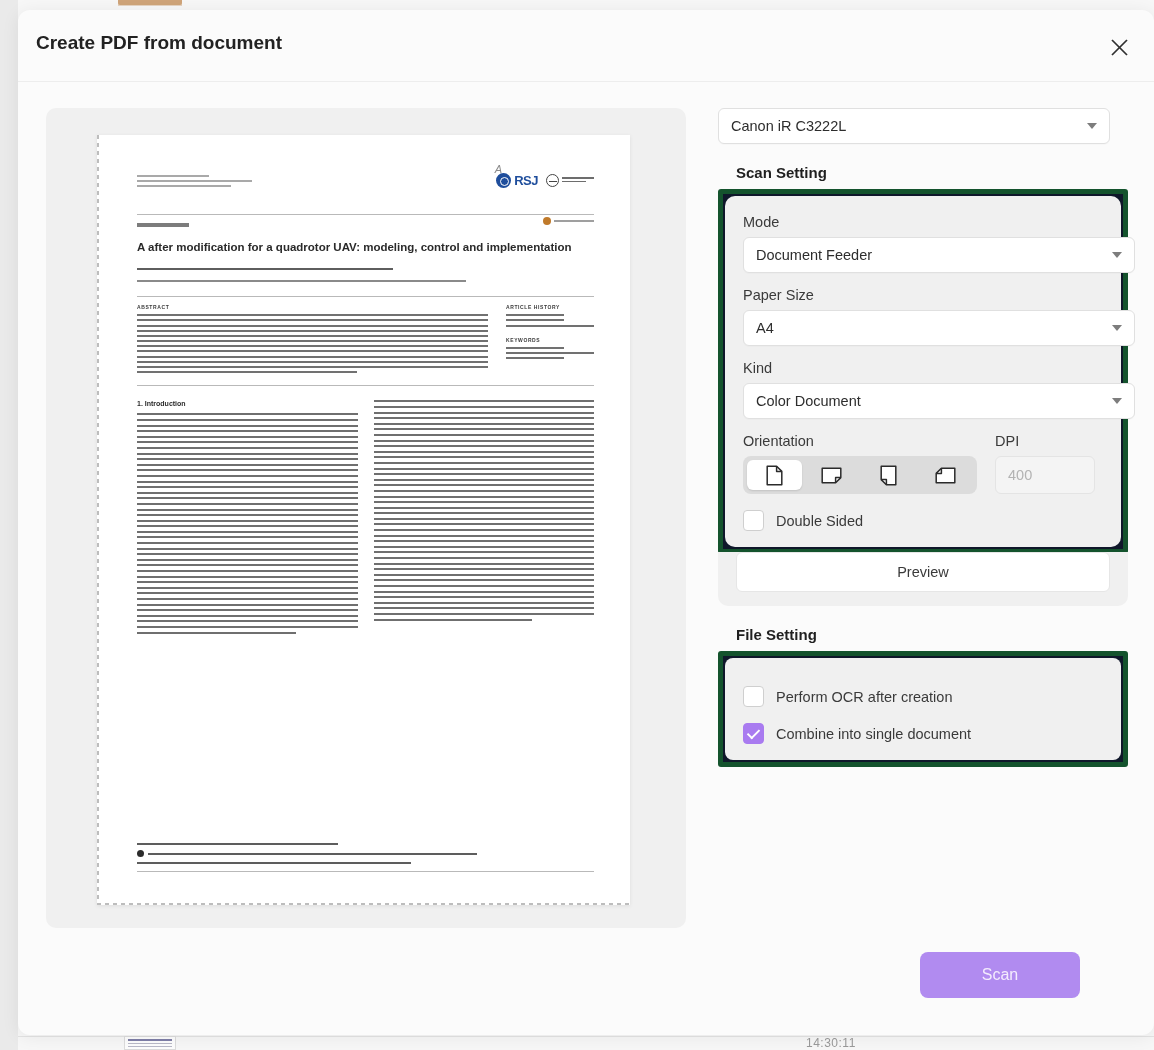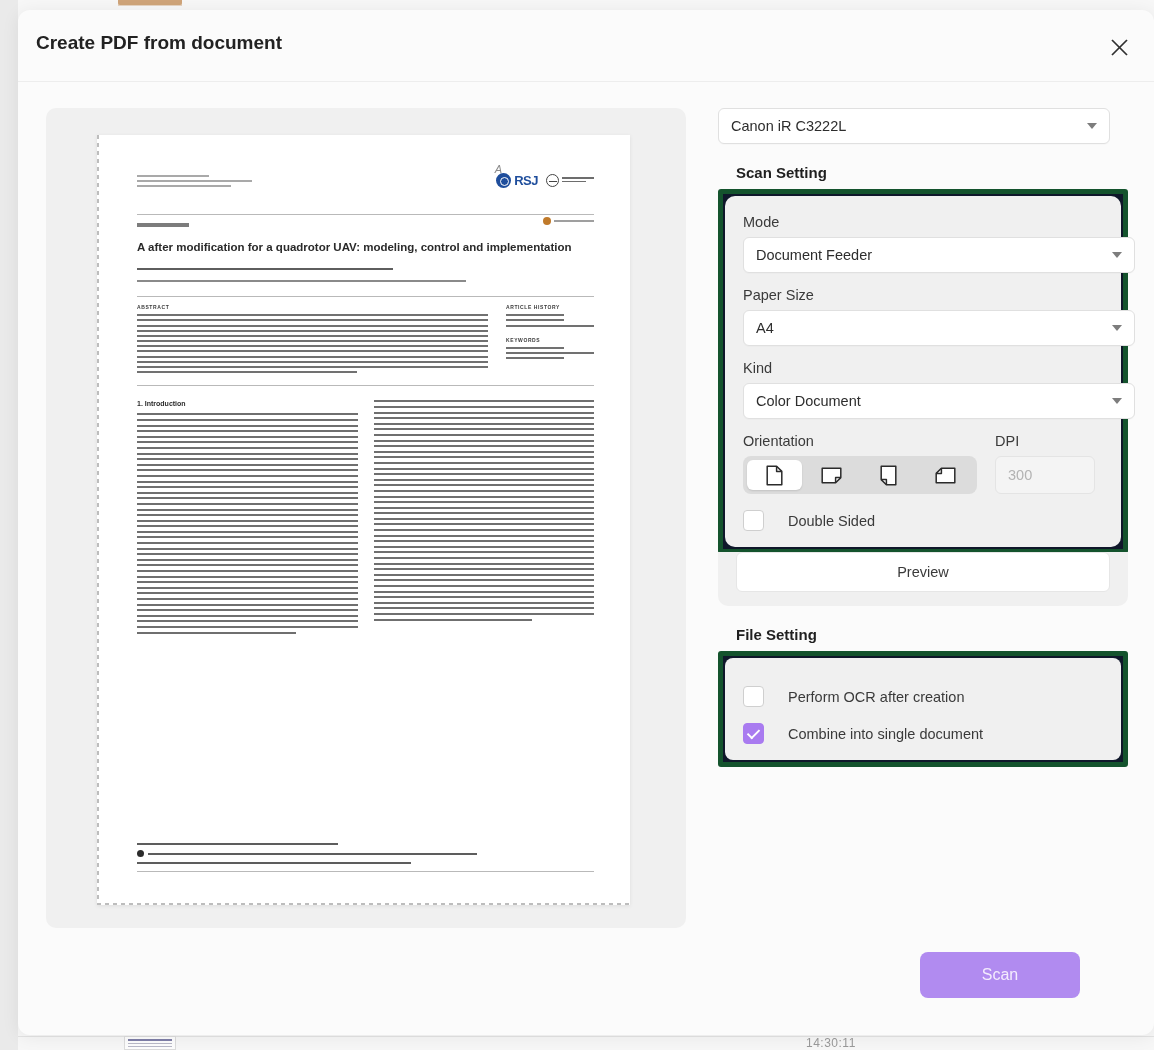--- a/index.html
+++ b/index.html
@@ -163,21 +163,21 @@
   .chk-row { display: flex; align-items: center; gap: 12px; margin-top: 16px; }
   .chk {
     width: 21px; height: 21px; border-radius: 4px; background: #fff; border: 1px solid #cfcfcf;
     display: flex; align-items: center; justify-content: center; flex: 0 0 auto; cursor: pointer;
   }
   .chk.on { background: #a97bf0; border-color: #a97bf0; }
   .chk.on:after {
     content: ''; width: 5px; height: 10px; border: solid #fff; border-width: 0 2px 2px 0;
     transform: rotate(45deg) translate(-1px,-1px);
   }
-  .chk-lbl { font-size: 14.5px; color: #3a3a3a; margin-left: 12px; }
+  .chk-lbl { font-size: 14.5px; color: #3a3a3a; }
 
   .preview-wrap { background: #f0f0f0; border-radius: 0 0 10px 10px; padding: 0 18px 14px; margin-top: -2px; }
   .preview-btn {
     height: 40px; background: #fff; border: 1px solid #e6e6e6; border-radius: 6px;
     display: flex; align-items: center; justify-content: center;
     font-size: 14.5px; color: #3a3a3a; cursor: pointer;
   }
 
   .file-card { background: #f0f0f0; border-radius: 8px; padding: 12px 18px 16px; }
 
@@ -451,21 +451,21 @@
                   <svg width="21" height="17" viewBox="0 0 21 17" aria-hidden="true">
                     <path d="M19.8 15.8H1.2V6.4l5.2-5.2h13.4z" fill="#fff" stroke="#2b2b2b" stroke-width="1.5" stroke-linejoin="round"></path>
                     <path d="M1.2 6.4h5.2V1.2" fill="none" stroke="#2b2b2b" stroke-width="1.5" stroke-linejoin="round"></path>
                   </svg>
                 </div>
               </div>
             </div>
             <div class="dpi-col">
               <div class="lbl-row">DPI</div>
               <div class="dpi-input">
-                <span>300</span>
+                <span>400</span>
               </div>
             </div>
           </div>
 
           <div class="chk-row">
             <span class="chk"></span>
             <span class="chk-lbl">Double Sided</span>
           </div>
 
         </div>

